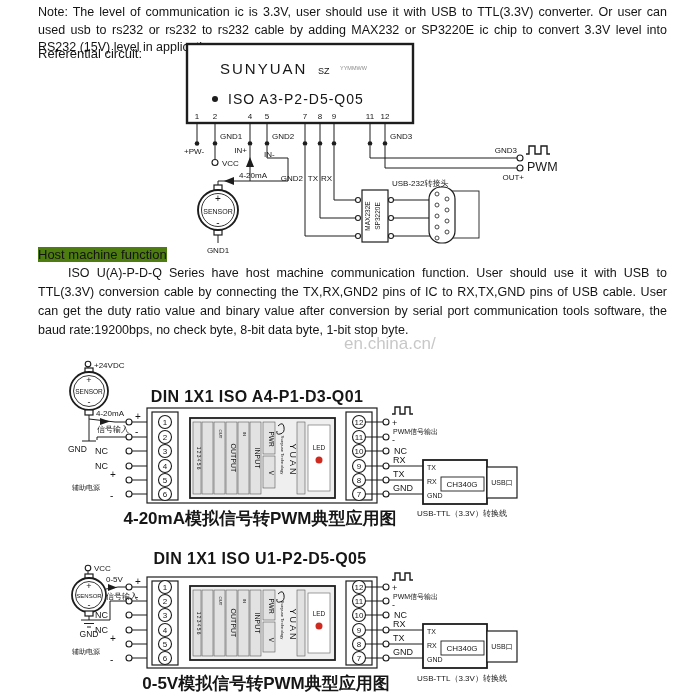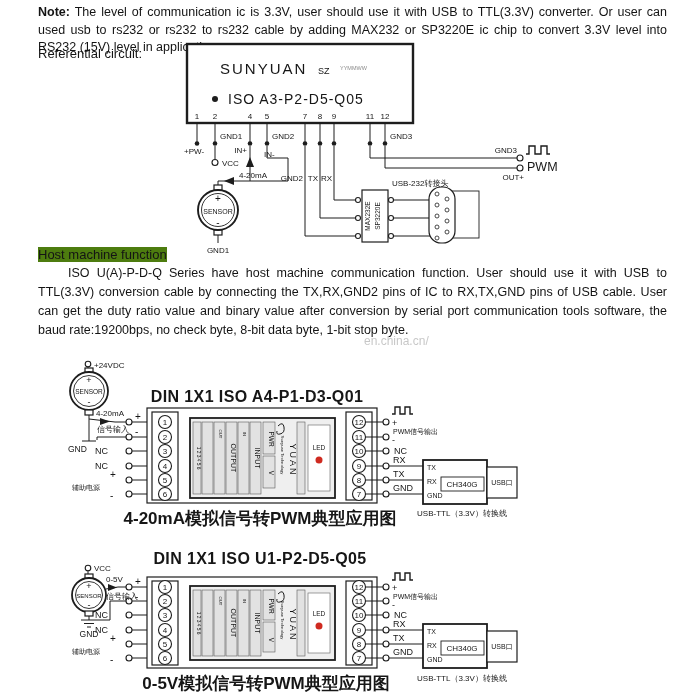--- a/index.html
+++ b/index.html
@@ -1,19 +1,19 @@
 <!DOCTYPE html>
 <html><head>
 <meta charset="utf-8">
 <style>
   html,body{margin:0;padding:0;background:#fff}
   .page{position:relative;width:700px;height:700px;background:#fff;overflow:hidden;
         font-family:"Liberation Sans",sans-serif;color:#141414}
   .txt{position:absolute;font-size:12.5px;line-height:17.5px;text-align:justify}
-  .bold{font-weight:bold}
+  .bold{font-weight:normal}
   .hl{background:#4d7c0f}
   .heading{position:absolute;font-size:13px;font-weight:normal}
   .wm{position:absolute;color:#9a9a9a;opacity:.55;white-space:nowrap;z-index:4;pointer-events:none}
   .hd{z-index:5}
   svg{position:absolute;left:0;top:0;z-index:2}
   svg text{fill:#161616;font-family:"Liberation Sans",sans-serif;font-size:8px}
   .am{text-anchor:middle}.ae{text-anchor:end}
   .f5{font-size:5.5px}.f7{font-size:7px}.f9{font-size:9px}.f10{font-size:10px}.f14{font-size:14px;letter-spacing:1px}
   .f15{font-size:15px;letter-spacing:2px}
   .f16{font-size:16px;font-weight:600;letter-spacing:.4px}
@@ -37,21 +37,21 @@
 <div class="page">
 
   <div class="txt" style="left:38px;top:4px;width:629px"><span class="bold">Note:</span> <span>The level of communication ic is 3.3V, user should use it with USB to TTL(3.3V) converter. Or user can used usb to rs232 or rs232 to rs232 cable by adding MAX232 or SP3220E ic chip to convert 3.3V level into RS232 (15V) level in application.</span></div>
 
   <div class="heading" style="left:38px;top:46px">Referential circuit:</div>
 
   <div class="heading hd" style="left:38px;top:247px"><span class="hl">Host machine function</span></div>
 
   <div class="txt" style="left:38px;top:264px;width:629px;line-height:19px;text-indent:30px">ISO U(A)-P-D-Q Series have host machine communication function. User should use it with USB to TTL(3.3V) conversion cable by connecting the TX,RX,GND2 pins of IC to RX,TX,GND pins of USB cable. User can get the duty ratio value and binary value after conversion by serial port communication tools software, the baud rate:19200bps, no check byte,  8-bit data byte, 1-bit stop byte.</div>
 
-  <div class="wm" style="left:364px;top:334px;font-size:12px">en.china.cn/</div>
+  <div class="wm" style="left:344px;top:334px;font-size:17px">en.china.cn/</div>
 
 
   <svg width="700" height="700" viewBox="0 0 700 700">
 
     <g>
       <rect x="187" y="44" width="226" height="79" class="box thick"></rect>
       <text x="220" y="74" class="f15">SUNYUAN</text>
       <text x="318" y="74" class="f9">SZ</text>
       <text x="340" y="70" class="f5 gray">YYMMWW</text>
       <circle cx="215" cy="99" r="3" class="dot"></circle>

